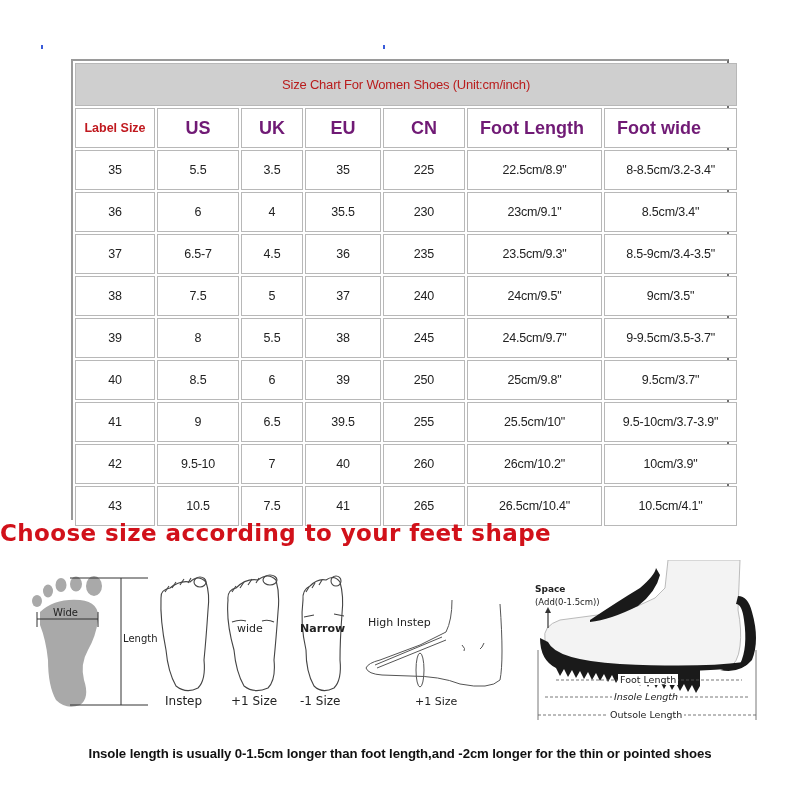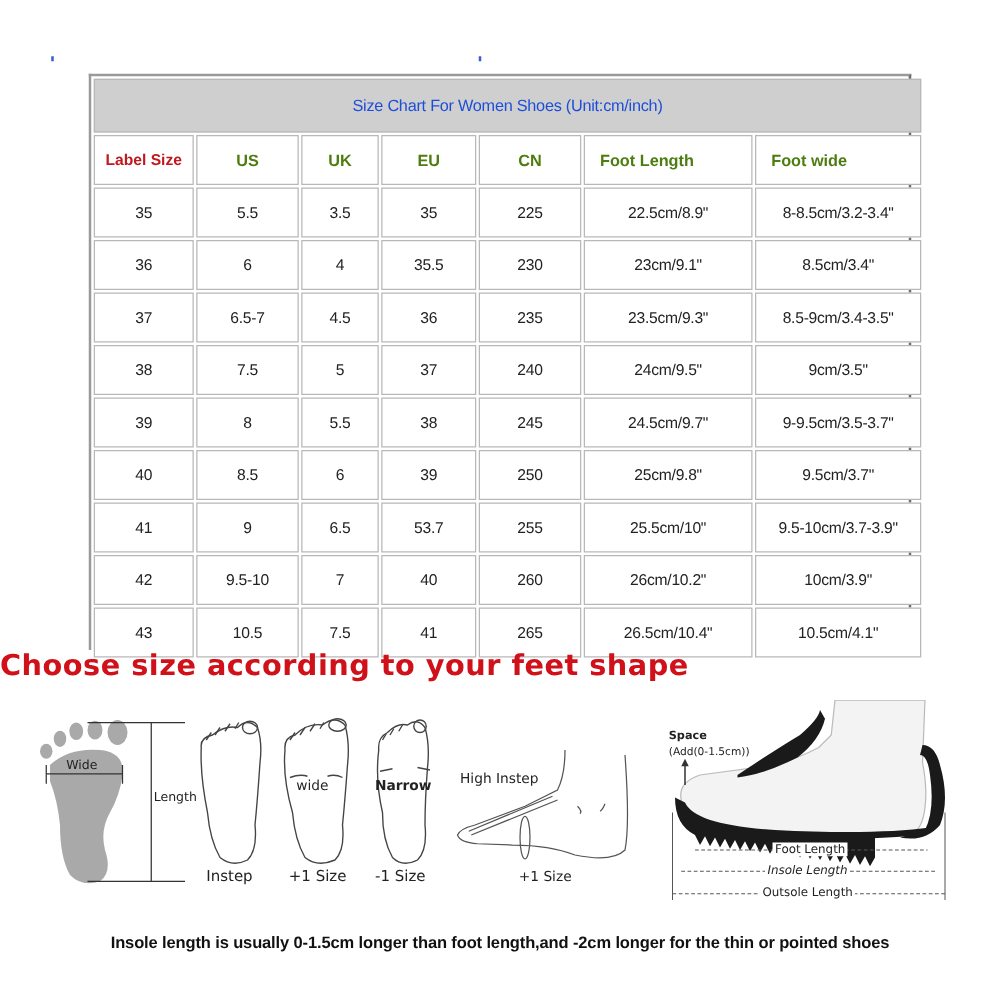--- a/index.html
+++ b/index.html
@@ -12,23 +12,23 @@
   }
   table.size {
     border-collapse: separate; border-spacing: 2px; width: 100%; table-layout: fixed;
     font-family: "Liberation Sans", sans-serif; font-size: 12.5px; color: #222;
   }
   table.size td, table.size th {
     border: 1px solid #b8b8b8; text-align: center; padding: 0; background: #fff;
     font-weight: normal;
   }
   table.size .title-cell {
-    background: #cfcfcf; height: 41px; font-size: 13px; color: #1d4ed8; letter-spacing: -0.2px;
-  }
-  table.size th { height: 38px; font-weight: bold; font-size: 13px; color: #4d7c0f; }
+    background: #cfcfcf; height: 41px; font-size: 13px; color: #b91c1c; letter-spacing: -0.2px;
+  }
+  table.size th { height: 38px; font-weight: bold; font-size: 18px; color: #701a75; }
   table.size th.left { text-align: left; padding-left: 12px; }
   table.size th.label-size { color: #c0191f; font-size: 12.5px; }
   table.size td { height: 38px; letter-spacing: -0.2px; }
   .choose {
     position: absolute; left: 0; width: 661px; top: 520px; 
     color: #d1111a; font-weight: bold; font-size: 23px; letter-spacing: 0.4px;
     font-family: "DejaVu Sans", sans-serif;
   }
   .illus { position: absolute; left: 0; top: 560px; width: 800px; height: 170px; }
   .lbl { position: absolute; font-family: "DejaVu Sans", sans-serif; font-size: 11px; color: #222; white-space: nowrap; }
@@ -118,21 +118,21 @@
       <td>6</td>
       <td>39</td>
       <td>250</td>
       <td>25cm/9.8"</td>
       <td>9.5cm/3.7"</td>
     </tr>
     <tr>
       <td>41</td>
       <td>9</td>
       <td>6.5</td>
-      <td>53.7</td>
+      <td>39.5</td>
       <td>255</td>
       <td>25.5cm/10"</td>
       <td>9.5-10cm/3.7-3.9"</td>
     </tr>
     <tr>
       <td>42</td>
       <td>9.5-10</td>
       <td>7</td>
       <td>40</td>
       <td>260</td>

